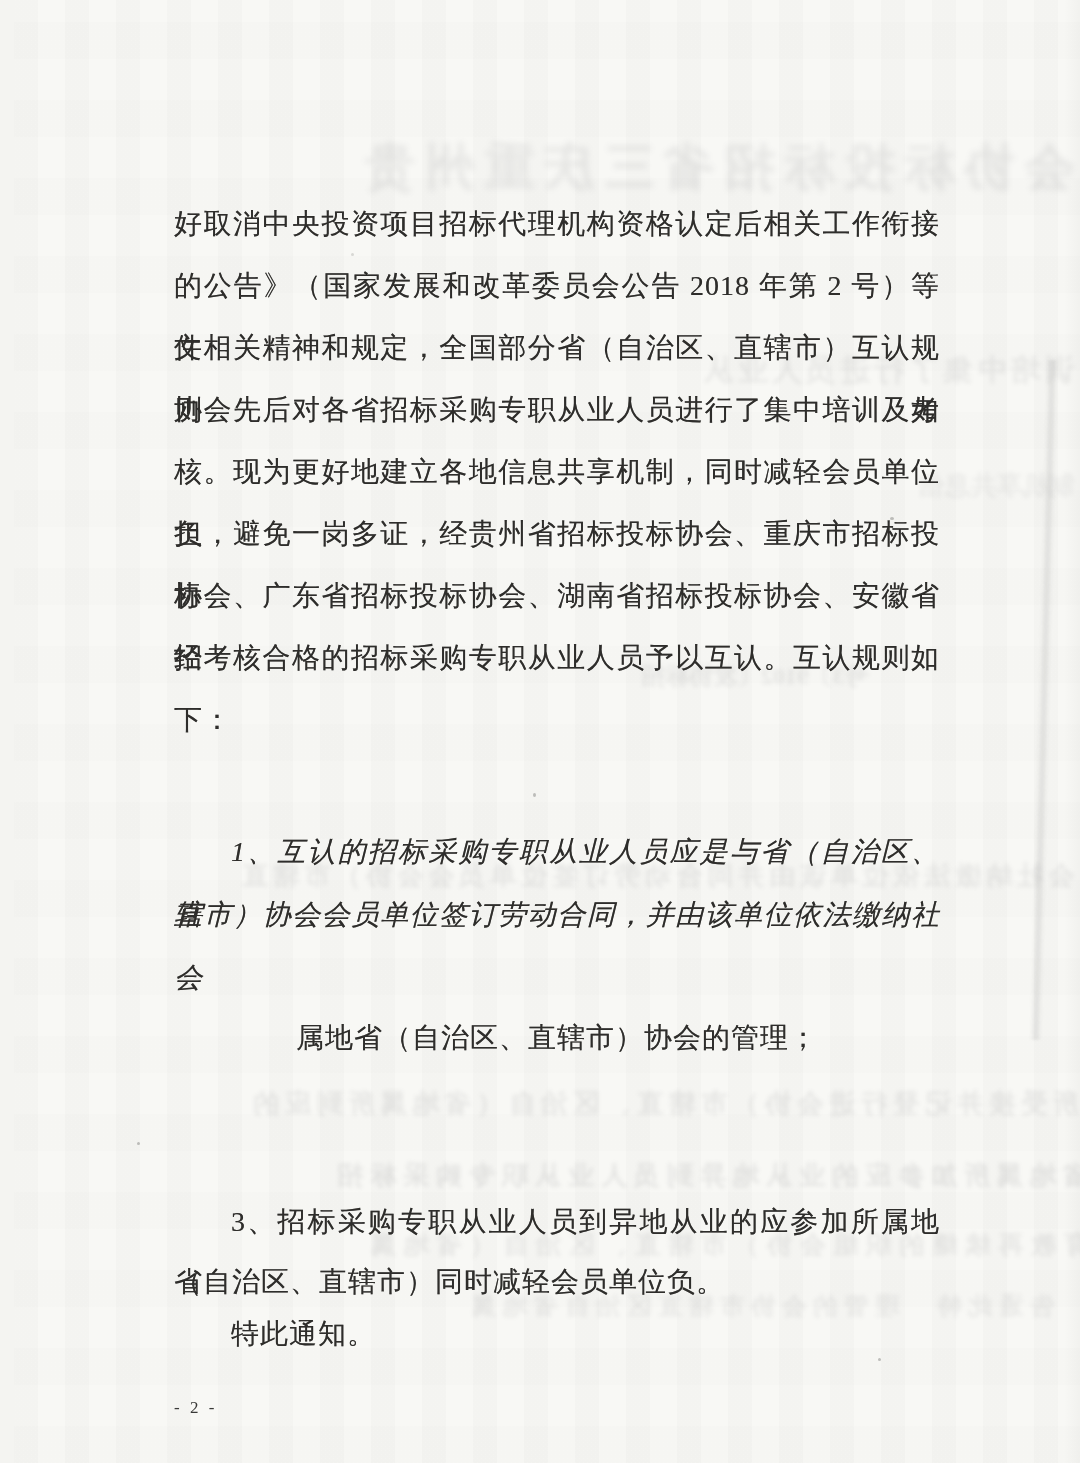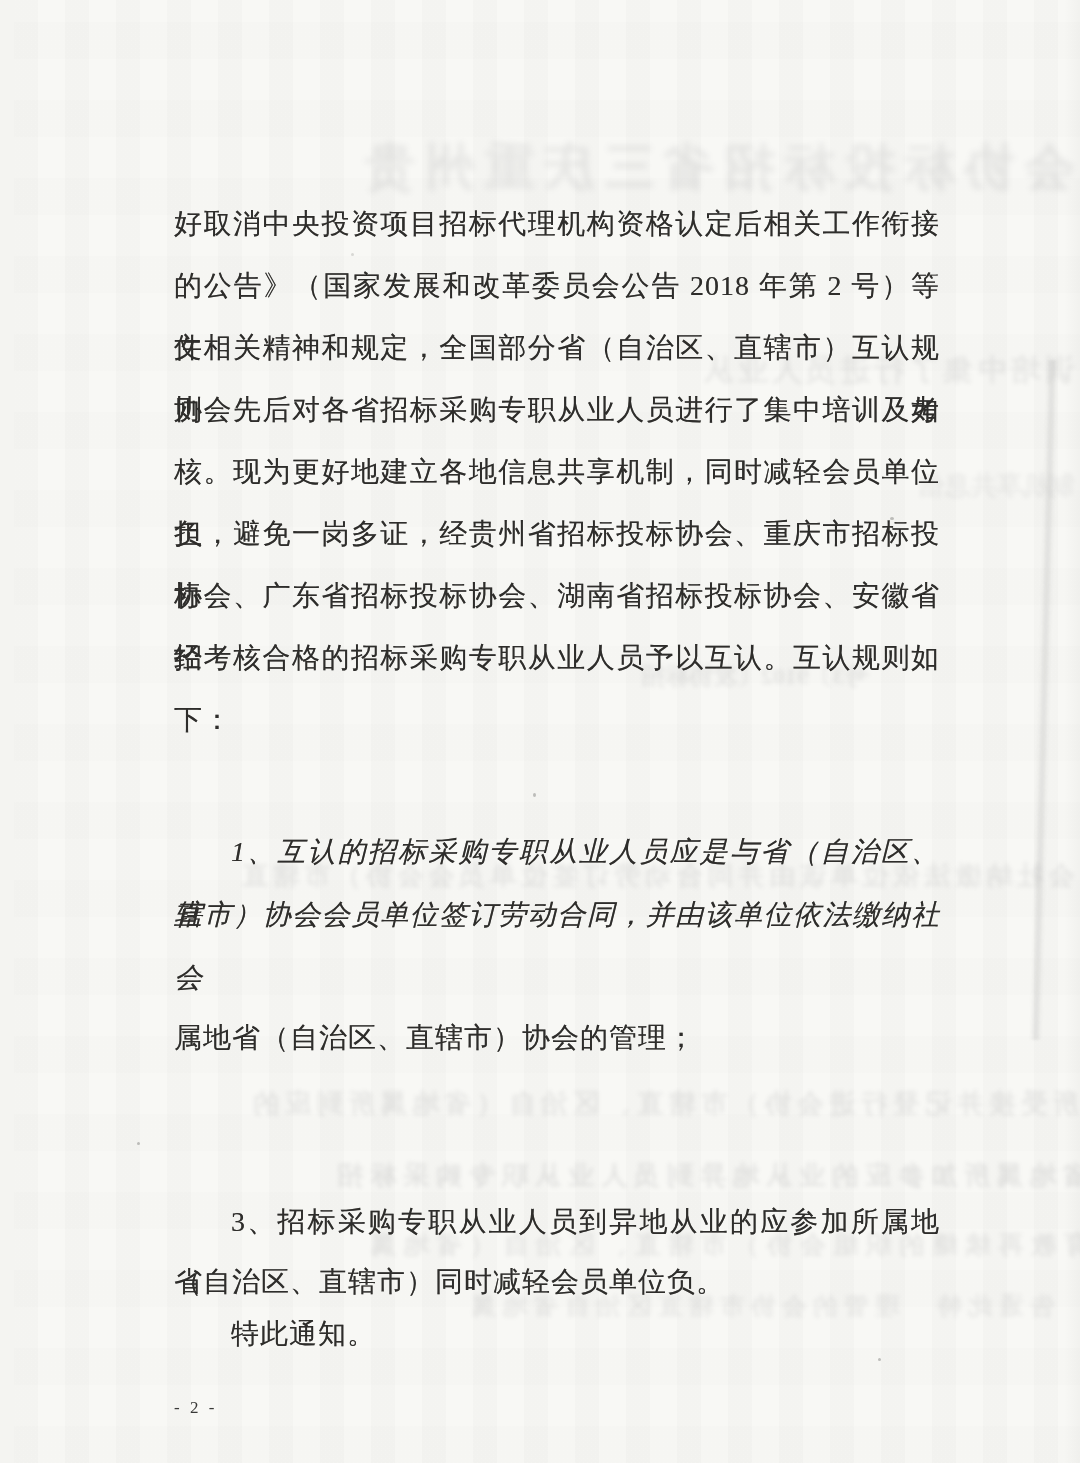--- a/index.html
+++ b/index.html
@@ -56,21 +56,21 @@
   .doc-line {
     font-size: 28px;
     letter-spacing: 1px;
     text-shadow: 0 0 0.6px rgba(45,45,42,0.55);
   }
   .b1 { top: 193px; }
   .b1 .doc-line { height: 62px; line-height: 62px; }
   .b2 { top: 820px; font-style: italic; }
   .b2 .doc-line { height: 63px; line-height: 63px; }
   .b3 { top: 1008px; }
-  .b3 .doc-line { height: 60px; line-height: 60px; }
+  .b3 .doc-line { height: 60px; line-height: 60px; text-align: center; }
   .b4 { top: 1192px; }
   .b4 .doc-line { height: 60px; line-height: 60px; }
   .b5 { top: 1306px; }
   .b5 .doc-line { height: 56px; line-height: 56px; }
   .j {
     text-align: justify;
     text-align-last: justify;
   }
   .ind { text-indent: 57px; }
   

